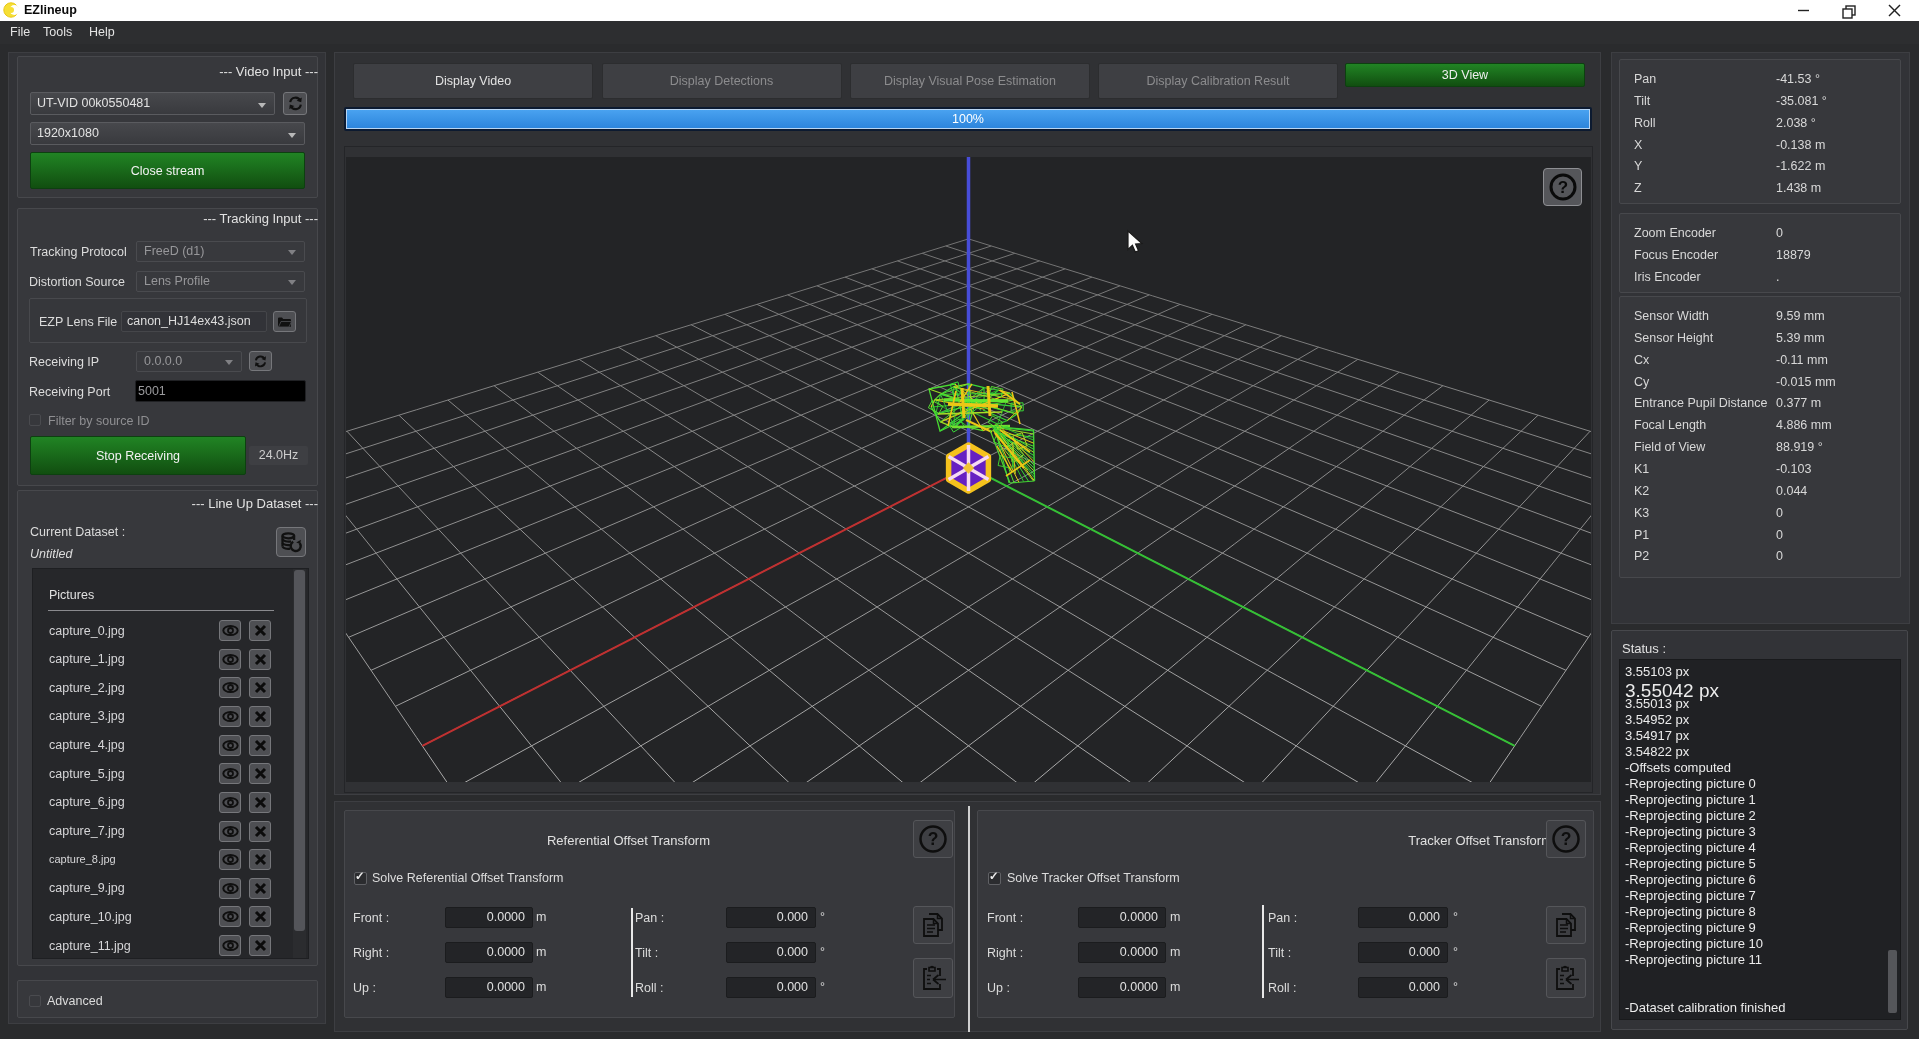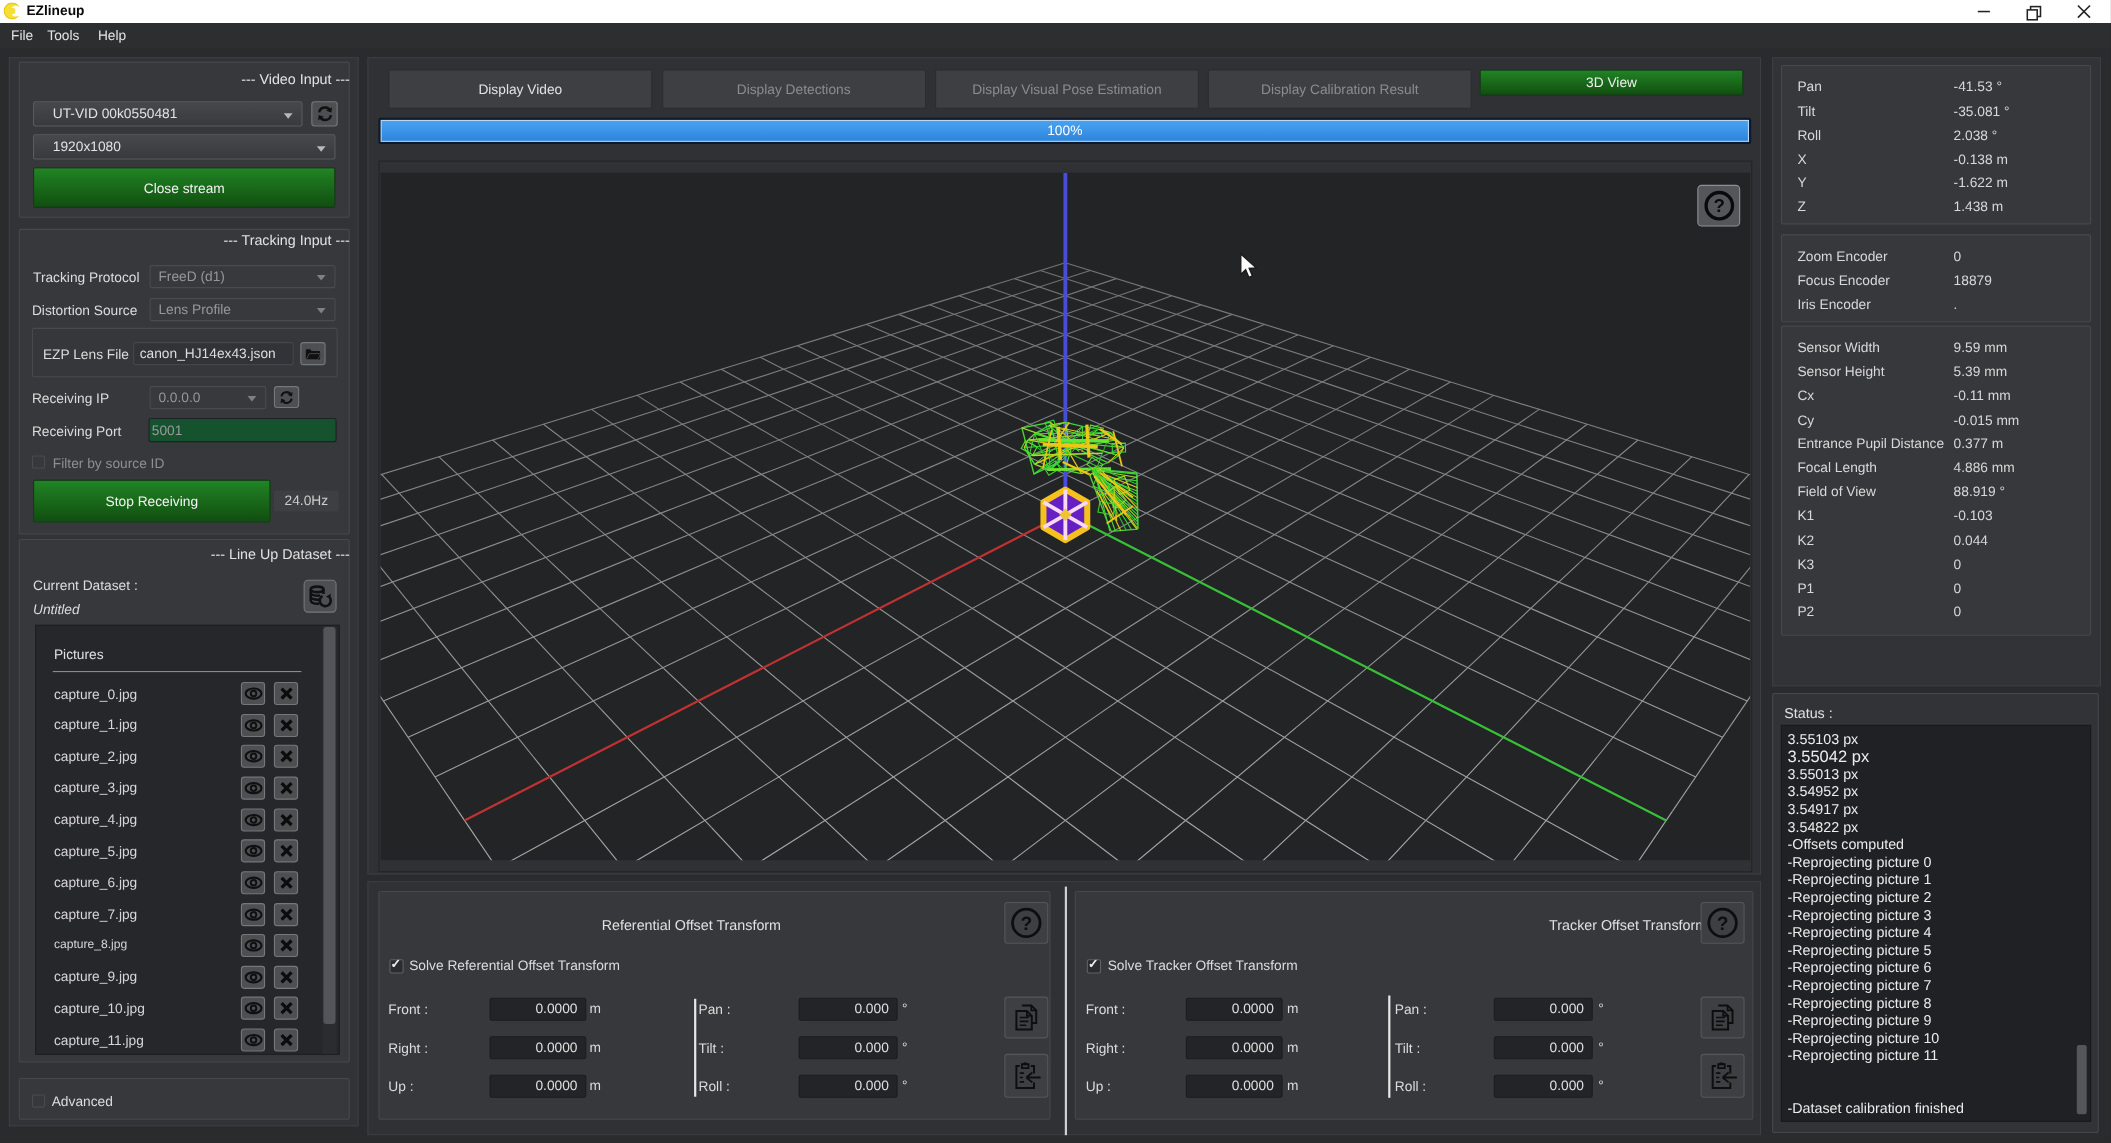--- a/index.html
+++ b/index.html
@@ -1,26 +1,26 @@
 <!DOCTYPE html>
 <html><head><meta charset="utf-8"><style>
 *{margin:0;padding:0;box-sizing:border-box;font-family:"Liberation Sans",sans-serif}
 body{width:1919px;height:1039px;background:#2a2b2d;position:relative;overflow:hidden}
 .abs{position:absolute}
 .panel{position:absolute;background:#323337;border:1px solid #3d3e42}
 .gb{position:absolute;background:#37383c;border:1px solid #47484c;border-radius:2px}
 .gbt{position:absolute;width:100%;text-align:right;color:#e2e2e2;font-size:13px}
 .lbl{position:absolute;color:#dcdcdc;font-size:12.5px;white-space:nowrap}
-.dd{position:absolute;background:linear-gradient(#47484c,#393a3e);border:1px solid #5a5b5f;border-radius:2px;color:#e2e2e2;font-size:12.5px;line-height:21px;padding-left:17px}
+.dd{position:absolute;background:linear-gradient(#47484c,#393a3e);border:1px solid #5a5b5f;border-radius:2px;color:#e2e2e2;font-size:12.5px;line-height:21px;padding-left:6px}
 .ddd{position:absolute;background:#38393d;border:1px solid #4a4b4f;border-radius:2px;color:#97979a;font-size:12.5px;line-height:19px;padding-left:7px}
 .arrow{position:absolute;right:8px;top:9px;width:0;height:0;border-left:4.5px solid transparent;border-right:4.5px solid transparent;border-top:5px solid #b8b8b8}
 .arrowd{border-top-color:#808084}
 .greenbtn{position:absolute;background:linear-gradient(#218424,#114e10);border:1px solid #0d4010;border-radius:2px;color:#f2f2f2;font-size:12.5px;display:flex;align-items:center;justify-content:center}
 .iconbtn{position:absolute;background:#4e4f53;border:1px solid #76777b;border-radius:3px;display:flex;align-items:center;justify-content:center}
-.inp{position:absolute;background:#14532d;border:1px solid #202124;border-radius:2px;color:#9a9a9d;font-size:12.5px;line-height:20px;padding-left:2px}
+.inp{position:absolute;background:#000000;border:1px solid #202124;border-radius:2px;color:#9a9a9d;font-size:12.5px;line-height:20px;padding-left:2px}
 .num{position:absolute;background:#232427;border:1px solid #1b1c1e;border-radius:2px;color:#e0e0e0;font-size:12.5px;line-height:19px;text-align:right;padding-right:7px}
 .cb{position:absolute;width:13px;height:13px;background:#2b2c2f;border:1px solid #606165;border-radius:2px}
 .cbd{position:absolute;width:12px;height:12px;background:#37383c;border:1px solid #4a4b4f;border-radius:2px}
 .check{position:absolute;left:1.5px;top:-2px;color:#ececec;font-size:11.5px;font-weight:bold}
 .row{position:absolute;color:#d8d8d8;font-size:12.5px;white-space:nowrap}
 </style></head><body>
 <div class="abs" style="left:0;top:0;width:1919px;height:21px;background:#fff"></div>
 <svg class="abs" style="left:3px;top:2px" width="16" height="16">
     <circle cx="8" cy="8" r="7.2" fill="#f6df35" stroke="#e8c714" stroke-width="1"></circle>
     <circle cx="11.5" cy="8" r="5" fill="#fff"></circle>
@@ -886,21 +886,21 @@
 <div class="row" style="left:1634px;top:506px">K3</div>
 <div class="row" style="left:1776px;top:506px">0</div>
 <div class="row" style="left:1634px;top:528px">P1</div>
 <div class="row" style="left:1776px;top:528px">0</div>
 <div class="row" style="left:1634px;top:549px">P2</div>
 <div class="row" style="left:1776px;top:549px">0</div>
 <div class="gb" style="left:1611px;top:630px;width:297px;height:400px;background:#323337"></div>
 <div class="abs" style="left:1622px;top:641px;color:#e0e0e0;font-size:13px">Status :</div>
 <div class="abs" style="left:1619px;top:659px;width:282px;height:361px;background:#202124;border:1px solid #191a1c"></div>
 <div class="abs" style="left:1625px;top:664px;color:#ececec;font-size:13px;white-space:nowrap">3.55103 px</div>
-<div class="abs" style="left:1625px;top:680px;color:#ececec;font-size:15px;white-space:nowrap">3.55042 px</div>
+<div class="abs" style="left:1625px;top:680px;color:#ececec;font-size:19px;white-space:nowrap">3.55042 px</div>
 <div class="abs" style="left:1625px;top:696px;color:#ececec;font-size:13px;white-space:nowrap">3.55013 px</div>
 <div class="abs" style="left:1625px;top:712px;color:#ececec;font-size:13px;white-space:nowrap">3.54952 px</div>
 <div class="abs" style="left:1625px;top:728px;color:#ececec;font-size:13px;white-space:nowrap">3.54917 px</div>
 <div class="abs" style="left:1625px;top:744px;color:#ececec;font-size:13px;white-space:nowrap">3.54822 px</div>
 <div class="abs" style="left:1625px;top:760px;color:#ececec;font-size:13px;white-space:nowrap">-Offsets computed</div>
 <div class="abs" style="left:1625px;top:776px;color:#ececec;font-size:13px;white-space:nowrap">-Reprojecting picture 0</div>
 <div class="abs" style="left:1625px;top:792px;color:#ececec;font-size:13px;white-space:nowrap">-Reprojecting picture 1</div>
 <div class="abs" style="left:1625px;top:808px;color:#ececec;font-size:13px;white-space:nowrap">-Reprojecting picture 2</div>
 <div class="abs" style="left:1625px;top:824px;color:#ececec;font-size:13px;white-space:nowrap">-Reprojecting picture 3</div>
 <div class="abs" style="left:1625px;top:840px;color:#ececec;font-size:13px;white-space:nowrap">-Reprojecting picture 4</div>

